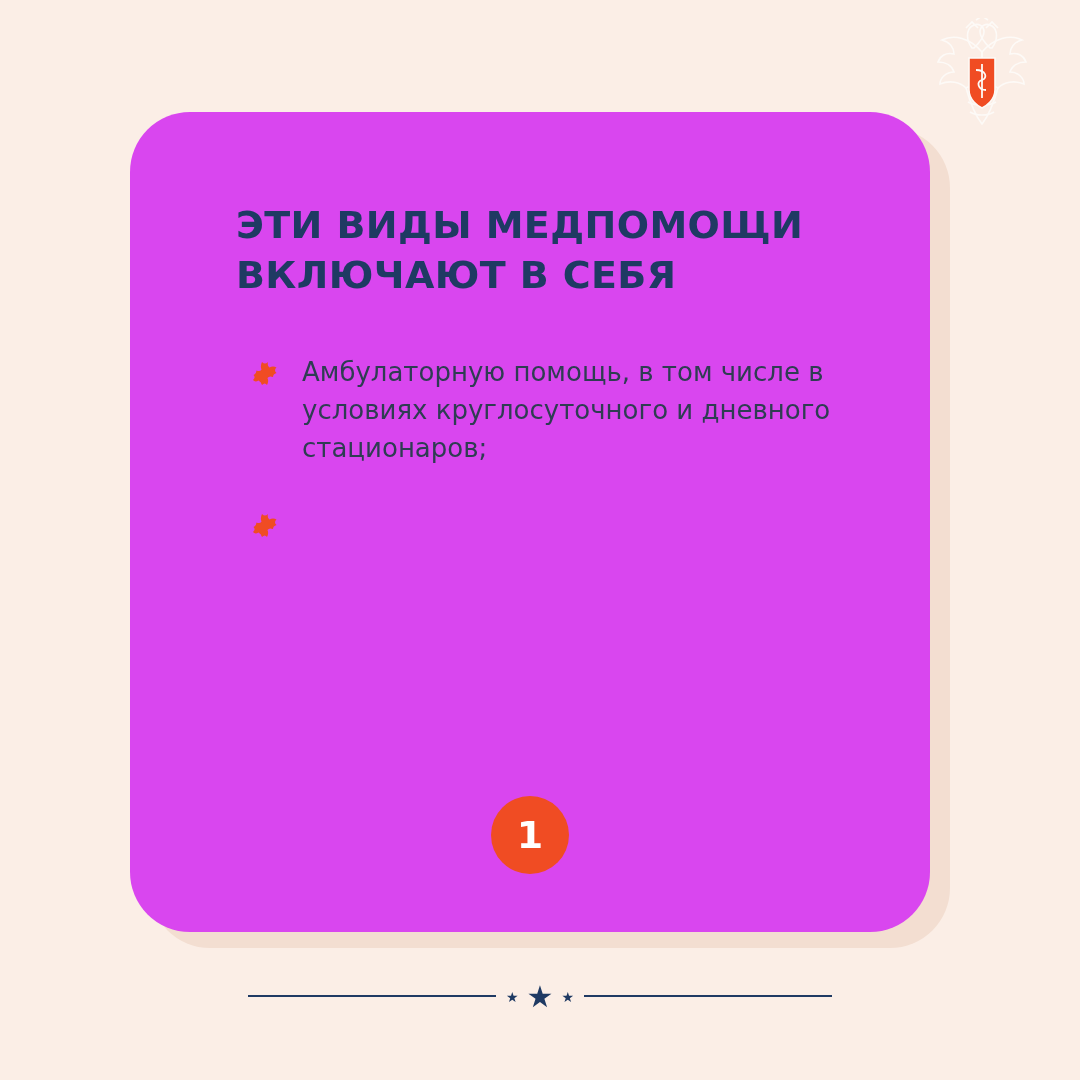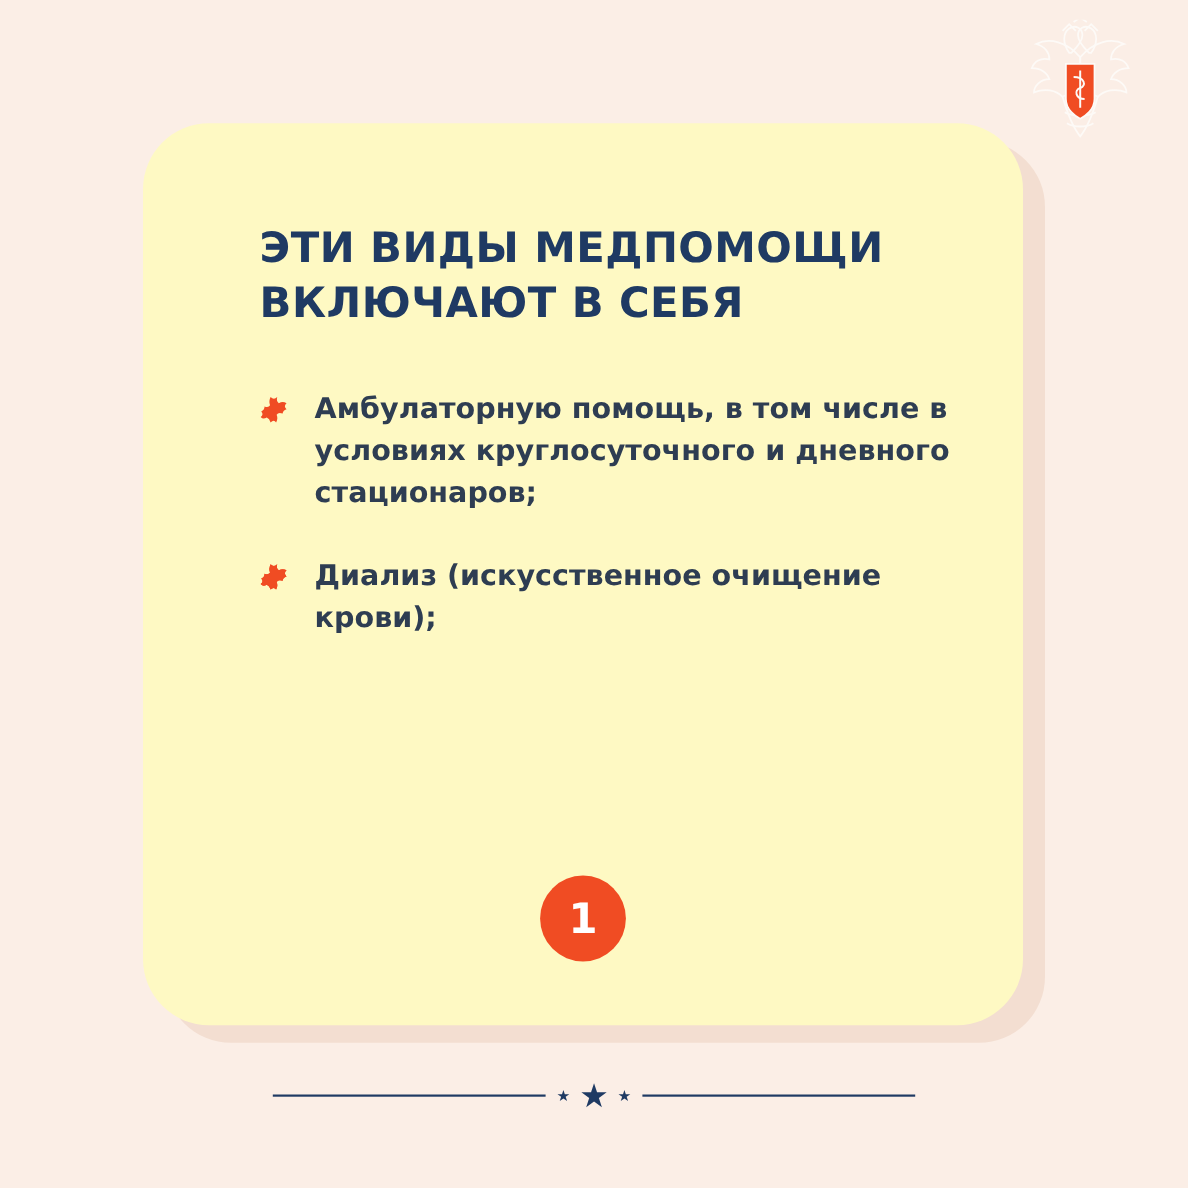--- a/index.html
+++ b/index.html
@@ -41,21 +41,21 @@
     background: #f3ded1;
     border-radius: 60px;
   }
 
   .card {
     position: absolute;
     left: 130px;
     top: 112px;
     width: 800px;
     height: 820px;
-    background: #fef9c3;
+    background: #d946ef;
     border-radius: 60px;
   }
 
   .card-inner {
     position: absolute;
     left: 0;
     top: 0;
     right: 0;
     bottom: 0;
     padding: 88px 62px 0 106px;
@@ -67,24 +67,23 @@
     font-weight: bold;
     font-size: 38px;
     line-height: 1.32;
     letter-spacing: 0.4px;
     margin: 0 0 54px 0;
     text-transform: uppercase;
     max-width: 620px;
   }
 
   .list {
-    margin: 0;
+    margin: 16px;
     padding: 0;
     list-style: none;
-    font-weight: bold;
   }
 
   .list-item {
     position: relative;
     padding-left: 50px;
     margin-bottom: 38px;
     color: #2e3d52;
     font-size: 26px;
     line-height: 1.46;
     max-width: 620px;
@@ -203,28 +202,20 @@
 
         <li class="list-item">
           <span class="bullet-icon">
             <svg viewBox="0 0 26 26" width="26" height="26" aria-hidden="true">
               <path d="M10 1 Q13 4 16 1 Q15 5 17.5 6.5 Q21 4.5 24.5 6.5 Q21.5 9 24.5 12 Q21 13 21 16 Q17 14.5 15.5 17 Q17 20.5 15 24 Q13 21 10 24 Q9 20.5 6.5 19.5 Q3 21.5 1 19 Q4 16.5 1.5 14 Q4.5 12.5 4.5 9.5 Q8 11 9.5 8.5 Q8 5 10 1 Z" fill="#f04c23"></path>
             </svg>
           </span>
         </li>
 
 
-        <li class="list-item">
-          <span class="bullet-icon">
-            <svg viewBox="0 0 26 26" width="26" height="26" aria-hidden="true">
-              <path d="M10 1 Q13 4 16 1 Q15 5 17.5 6.5 Q21 4.5 24.5 6.5 Q21.5 9 24.5 12 Q21 13 21 16 Q17 14.5 15.5 17 Q17 20.5 15 24 Q13 21 10 24 Q9 20.5 6.5 19.5 Q3 21.5 1 19 Q4 16.5 1.5 14 Q4.5 12.5 4.5 9.5 Q8 11 9.5 8.5 Q8 5 10 1 Z" fill="#f04c23"></path>
-            </svg>
-          </span>
-          <span>Диализ (искусственное очищение крови);</span>
-        </li>
 
       </ul>
     </div>
 
     <div class="badge">1</div>
   </div>
 
   <div class="divider">
     <span class="line left"></span>
     <span class="line right"></span>

